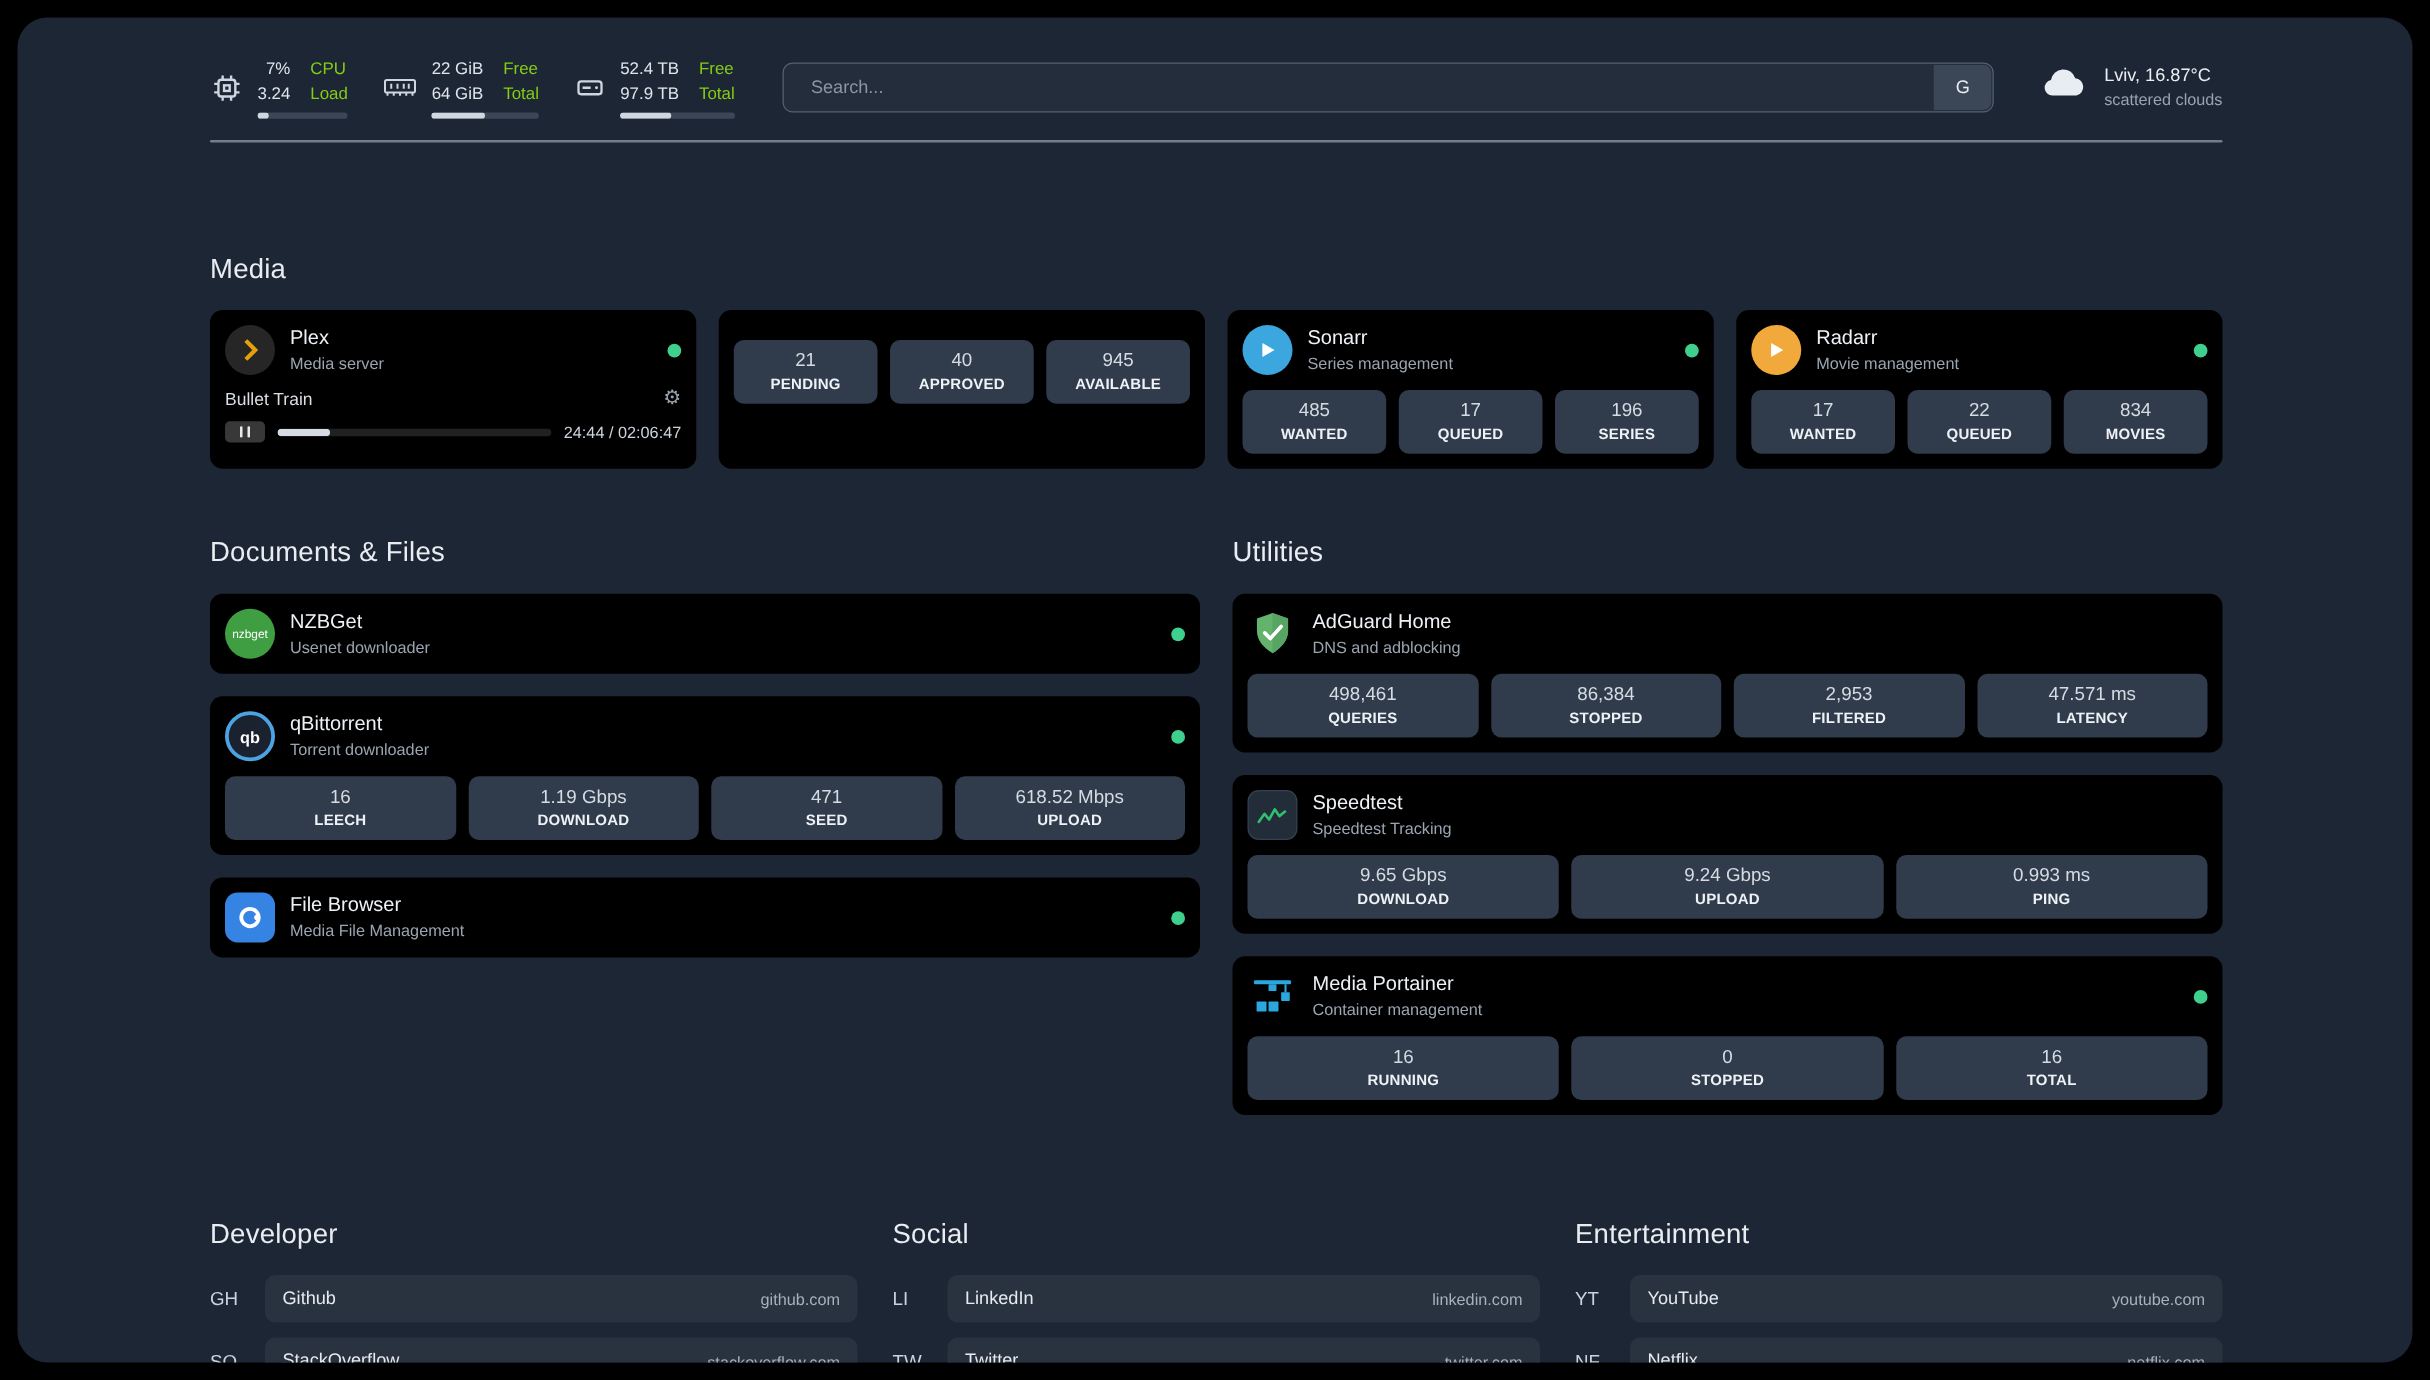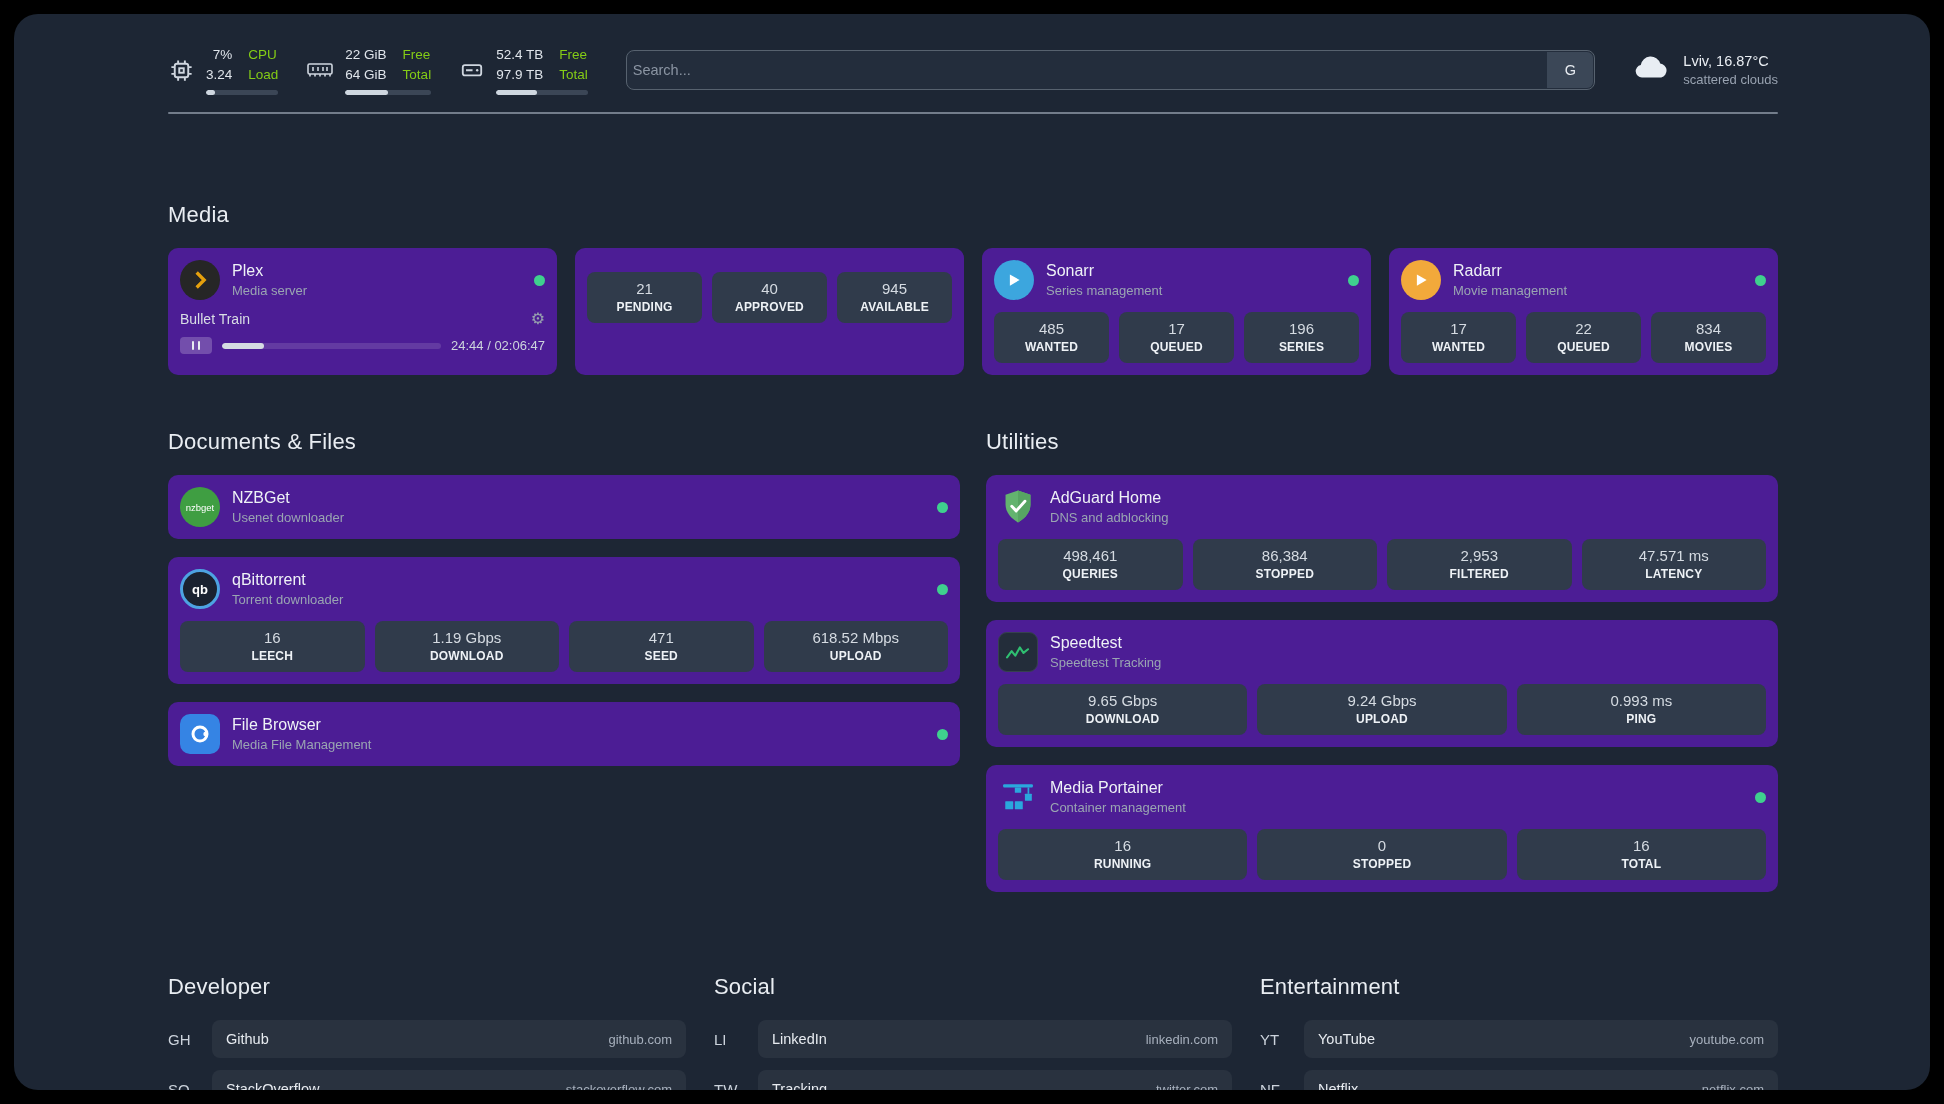--- a/index.html
+++ b/index.html
@@ -13,37 +13,37 @@
   .res-icon{color:#cfd6df;display:flex;align-items:center;}
   .res-text{display:flex;gap:16px;font-size:13.5px;line-height:1.45;color:#e0e5eb;}
   .res-vals{text-align:right;}
   .res-labels{text-align:left;color:#84cc16;}
   .res-bar{height:5px;margin-top:5px;background:rgba(125,140,160,.32);border-radius:3px;overflow:hidden;}
   .res-bar i{display:block;height:100%;background:#cfd7e0;border-radius:3px;}
 
   .search{flex:1 1 auto;position:relative;height:40px;margin:0 36px 0 10px;}
   .search input{width:100%;height:100%;box-sizing:border-box;background:#232d3c;
     border:1.5px solid #57626f;border-radius:8px;color:#e3e8ee;font-size:14.5px;
-    padding:0 62px 0 6px;outline:none;font-family:inherit;}
+    padding:0 62px 0 22px;outline:none;font-family:inherit;}
   .search input::placeholder{color:#8b95a3;}
   .search-g{position:absolute;top:2px;right:2px;bottom:2px;width:46px;border:none;cursor:pointer;
     background:#3b4757;border-radius:0 6px 6px 0;color:#e8ecf1;font-size:14.5px;font-family:inherit;}
 
   .weather{display:flex;align-items:center;gap:12px;}
   .weather .w-loc{font-size:14.5px;color:#eaeef3;}
   .weather .w-cond{font-size:13px;color:#98a2b0;margin-top:3px;}
 
   .divider{height:2px;background:rgba(185,196,211,.55);border-radius:1px;margin-top:16px;}
 
   
   h2.section{font-size:22px;font-weight:500;color:#e9edf2;margin:0 0 20px 0;letter-spacing:.2px;}
   .media-wrap{margin-top:88px;}
   .grid4{display:grid;grid-template-columns:repeat(4,1fr);gap:18px;}
 
-  .card{background:#4c1d95;border-radius:10px;padding:12px;box-sizing:border-box;cursor:pointer;}
+  .card{background:#000000;border-radius:10px;padding:12px;box-sizing:border-box;cursor:pointer;}
   .head{display:flex;align-items:center;gap:12px;}
   .titles{line-height:1.25;min-width:0;}
   .app-name{font-size:16px;color:#eef2f6;white-space:nowrap;}
   .app-desc{font-size:13px;color:#9aa5b2;margin-top:2px;white-space:nowrap;}
   .dot{width:11px;height:11px;border-radius:50%;background:var(--status-online,#3fd08e);
     margin-left:auto;flex:none;}
 
   .appicon{width:40px;height:40px;flex:none;border-radius:50%;display:flex;
     align-items:center;justify-content:center;overflow:hidden;}
   .ic-plex{background:#262626;}
@@ -505,21 +505,21 @@
         <div class="bm">
           <span class="bm-abbr">LI</span>
           <span class="bm-pill">
             <span class="bm-name">LinkedIn</span>
             <span class="bm-domain">linkedin.com</span>
           </span>
         </div>
         <div class="bm">
           <span class="bm-abbr">TW</span>
           <span class="bm-pill">
-            <span class="bm-name">Tracking</span>
+            <span class="bm-name">Twitter</span>
             <span class="bm-domain">twitter.com</span>
           </span>
         </div>
       </div>
     </div>
 
     <div>
       <h2 class="section">Entertainment</h2>
       <div class="bm-rows">
         <div class="bm">

